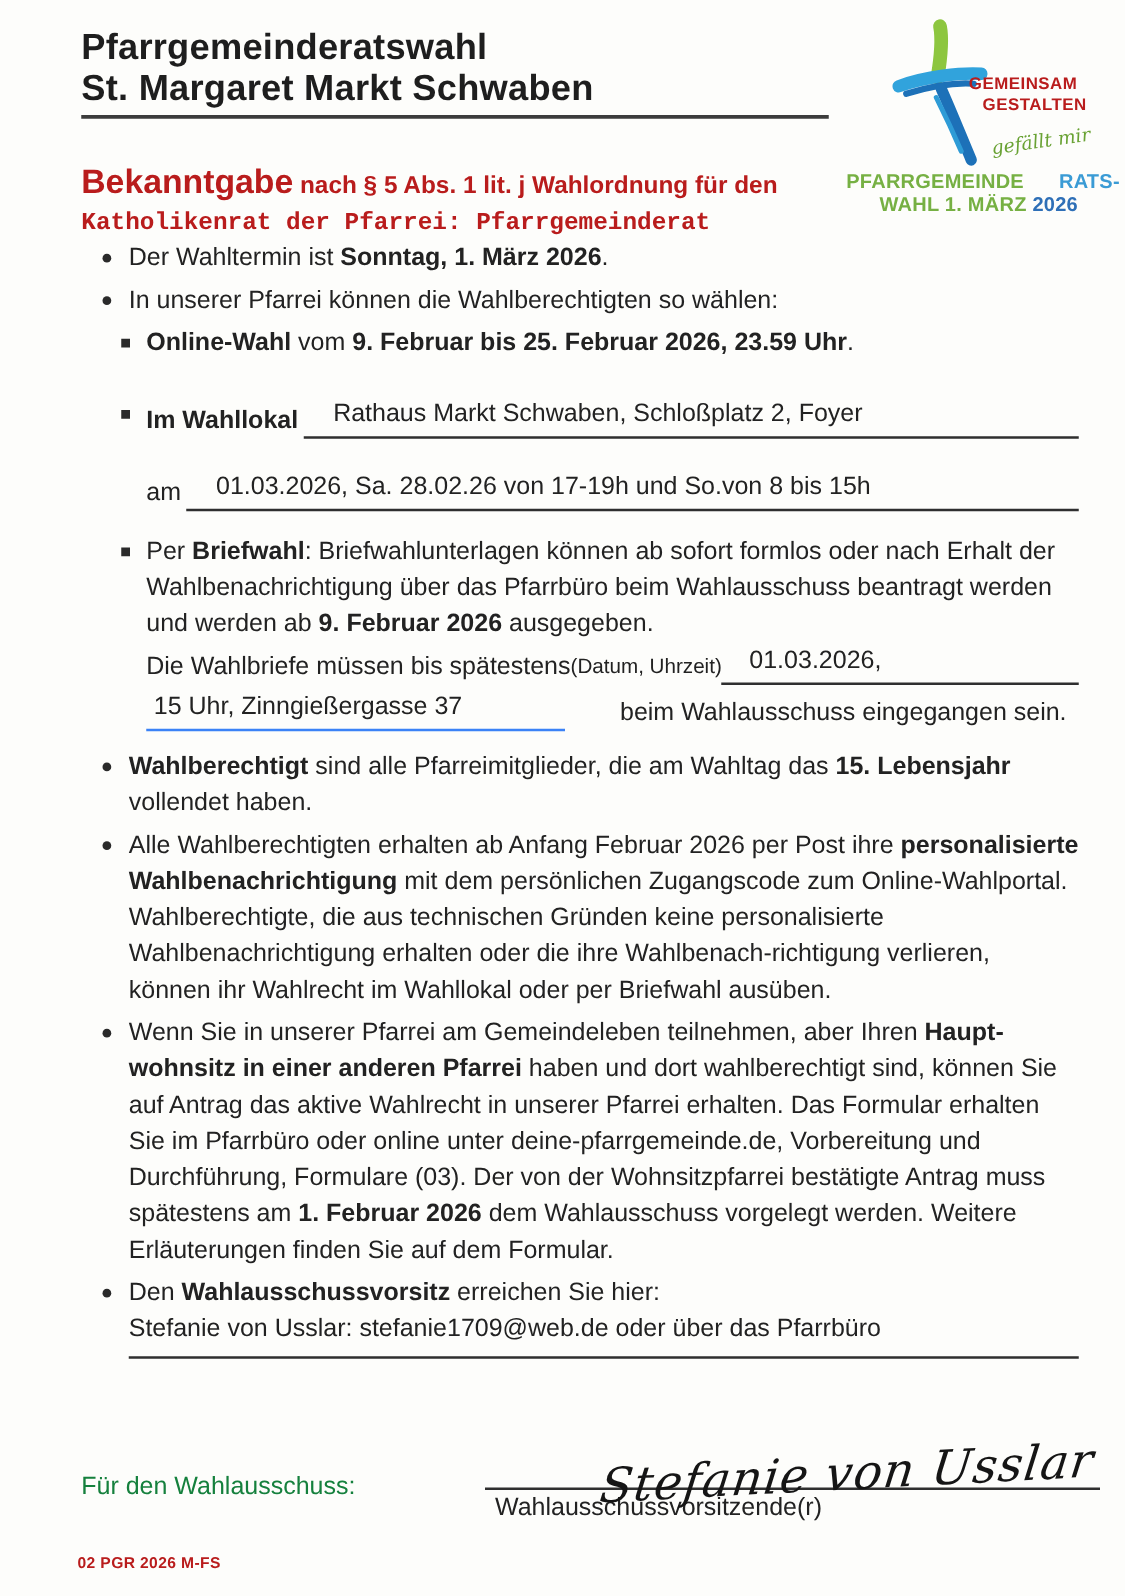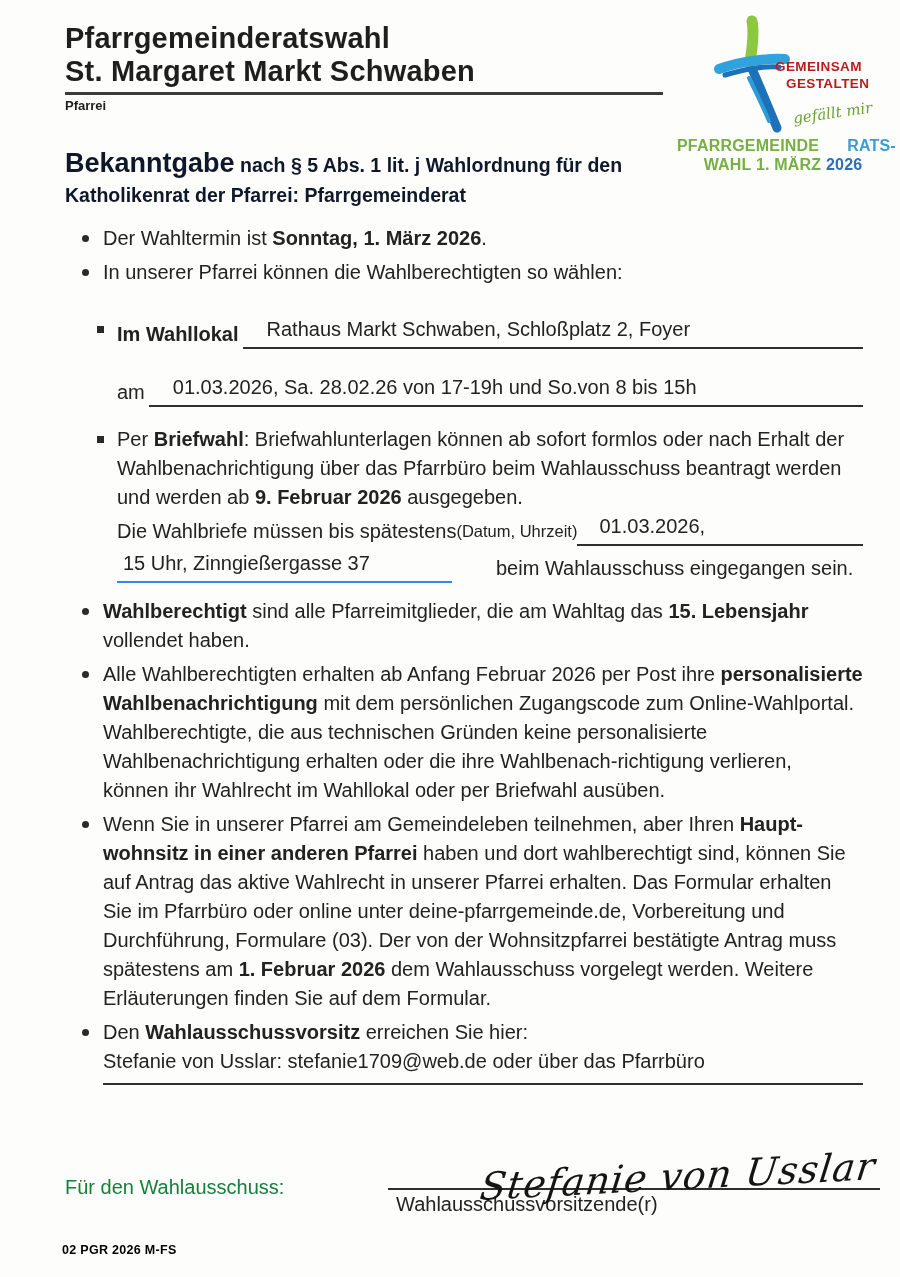--- a/index.html
+++ b/index.html
@@ -26,27 +26,27 @@
   .tagline .l2 { margin-left: 11px; }
   .claim-script { position: absolute; left: 112px; top: 94px; font-size: 15px; font-style: italic; color: #69a234;
     transform: rotate(-8deg); font-family: "DejaVu Serif", serif; }
   .wordmark { position: absolute; left: -4px; top: 126px; width: 212px; text-align: center;
     font-weight: bold; font-size: 16px; line-height: 19px; letter-spacing: 0.2px; }
   .wm-green { color: #76b043; }
   .wm-blue  { color: #3a9bd5; padding-left: 28px; }
   .wm-darkblue { color: #2e6fb7; }
 
   
-  .announce { margin: 36px 40px 0 65px; font-weight: bold; color: #0f172a; line-height: 28px; }
+  .announce { margin: 36px 40px 0 65px; font-weight: bold; color: #b91c1c; line-height: 28px; }
   .announce .lead { font-size: 27px; }
   .announce .rest { font-size: 19.5px; }
-  .announce .line2 { font-size: 19.5px; }
+  .announce .line2 { font-size: 19.5px; font-family: Liberation Mono, monospace; }
 
   
-  .content { margin-top: 15px; padding: 0 30px 4px 65px; font-size: 20px; line-height: 29px; color: #222; }
+  .content { padding: 0 30px 4px 65px; font-size: 20px; line-height: 29px; color: #222; }
   .li  { position: relative; padding-left: 38px; margin-bottom: 5px; max-width: 798px; }
   .li > .dot { position: absolute; left: 17px; top: 11px; width: 7px; height: 7px; border-radius: 50%; background: #2a2a2a; }
   .sub { position: relative; padding-left: 52px; margin-bottom: 5px; max-width: 798px; }
   .sub > .sq { position: absolute; left: 32px; top: 11px; width: 7px; height: 7px; background: #2a2a2a; }
   b { font-weight: bold; }
 
   .sub-wahllokal { margin-top: 28px; margin-bottom: 18px; }
   .fill-row { display: flex; align-items: flex-end; }
   .fill-row.second { margin-top: 24px; }
   .fill-label { flex: 0 0 auto; font-weight: bold; }
@@ -67,34 +67,33 @@
   .sign-row { display: flex; margin: 54px 20px 0 65px; }
   .sign-label { font-size: 20px; padding-top: 28px; color:#15803d; }
   .sig-block { margin-left: auto; width: 492px; position: relative; }
   .signature { font-family: "DejaVu Serif", serif; font-style: italic; font-size: 38px; color: #151515;
     transform: rotate(-3deg) skewX(-10deg); position: relative; left: 92px; top: 4px;
     white-space: nowrap; letter-spacing: 1px; }
   .sig-line { border-bottom: 2px solid #2f2f2f; margin-top: -4px; }
   .sig-role { font-size: 20px; margin-top: 3px; padding-left: 8px; color:#222; }
 
   
-  .doc-code { position: absolute; left: 62px; bottom: 20px; font-size: 12.5px; font-weight: bold; color: #000000; letter-spacing: 0.3px; }
+  .doc-code { position: absolute; left: 62px; bottom: 20px; font-size: 12.5px; font-weight: bold; color: #b91c1c; letter-spacing: 0.3px; }
 </style>
 </head>
 <body>
 
 <div class="page">
 
   <div class="header">
     <div class="doc-title">
       <div>Pfarrgemeinderatswahl</div>
       <div>St. Margaret Markt Schwaben</div>
     </div>
     <div class="title-rule"></div>
-    <div class="org-label">Pfarrei</div>
   </div>
 
   <div class="logo">
     <svg class="cross-svg" width="78" height="122" viewBox="0 0 78 122">
       <path d="M39 9 C41 19 40 32 37 50" stroke="#8dc63f" stroke-width="11" fill="none" stroke-linecap="round"></path>
       <path d="M6 57 C28 49 56 46 72 47" stroke="#31a3dc" stroke-width="10" fill="none" stroke-linecap="round"></path>
       <path d="M12 63 C32 57 52 54 66 55" stroke="#1d71b8" stroke-width="5" fill="none" stroke-linecap="round"></path>
       <path d="M40 59 C48 77 56 97 64 116" stroke="#1d71b8" stroke-width="9" fill="none" stroke-linecap="round"></path>
       <path d="M36 66 C44 82 50 95 56 109" stroke="#2e9bd6" stroke-width="4" fill="none" stroke-linecap="round"></path>
     </svg>
@@ -119,20 +118,24 @@
     <div class="li">
       <span class="dot"></span>
       <span>Der Wahltermin ist </span><b>Sonntag, 1. März 2026</b><span>.</span>
     </div>
 
     <div class="li">
       <span class="dot"></span>
       <span>In unserer Pfarrei können die Wahlberechtigten so wählen:</span>
     </div>
 
+    <div class="sub">
+      <span class="sq"></span>
+      <b>Online-Wahl</b><span> vom </span><b>9. Februar bis 25. Februar 2026, 23.59 Uhr</b><span>.</span>
+    </div>
 
     <div class="sub sub-wahllokal">
       <span class="sq"></span>
       <div class="fill-row">
         <span class="fill-label">Im Wahllokal</span>
         <span class="fill-value">Rathaus Markt Schwaben, Schloßplatz 2, Foyer</span>
       </div>
       <div class="fill-row second">
         <span class="fill-prefix">am</span>
         <span class="fill-value">01.03.2026, Sa. 28.02.26 von 17-19h und So.von 8 bis 15h</span>

